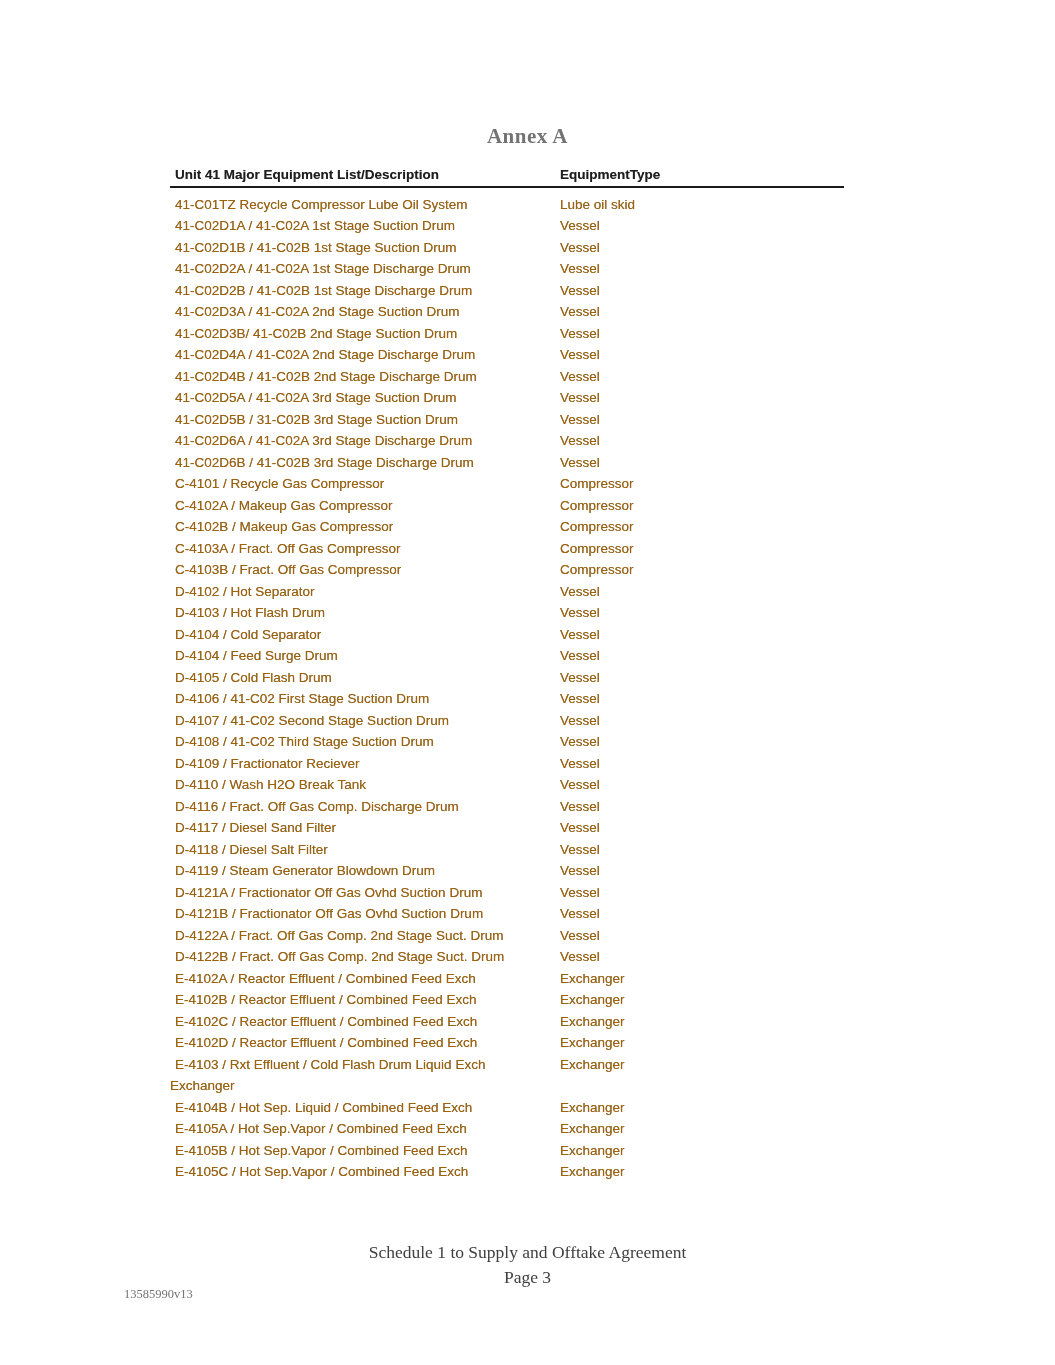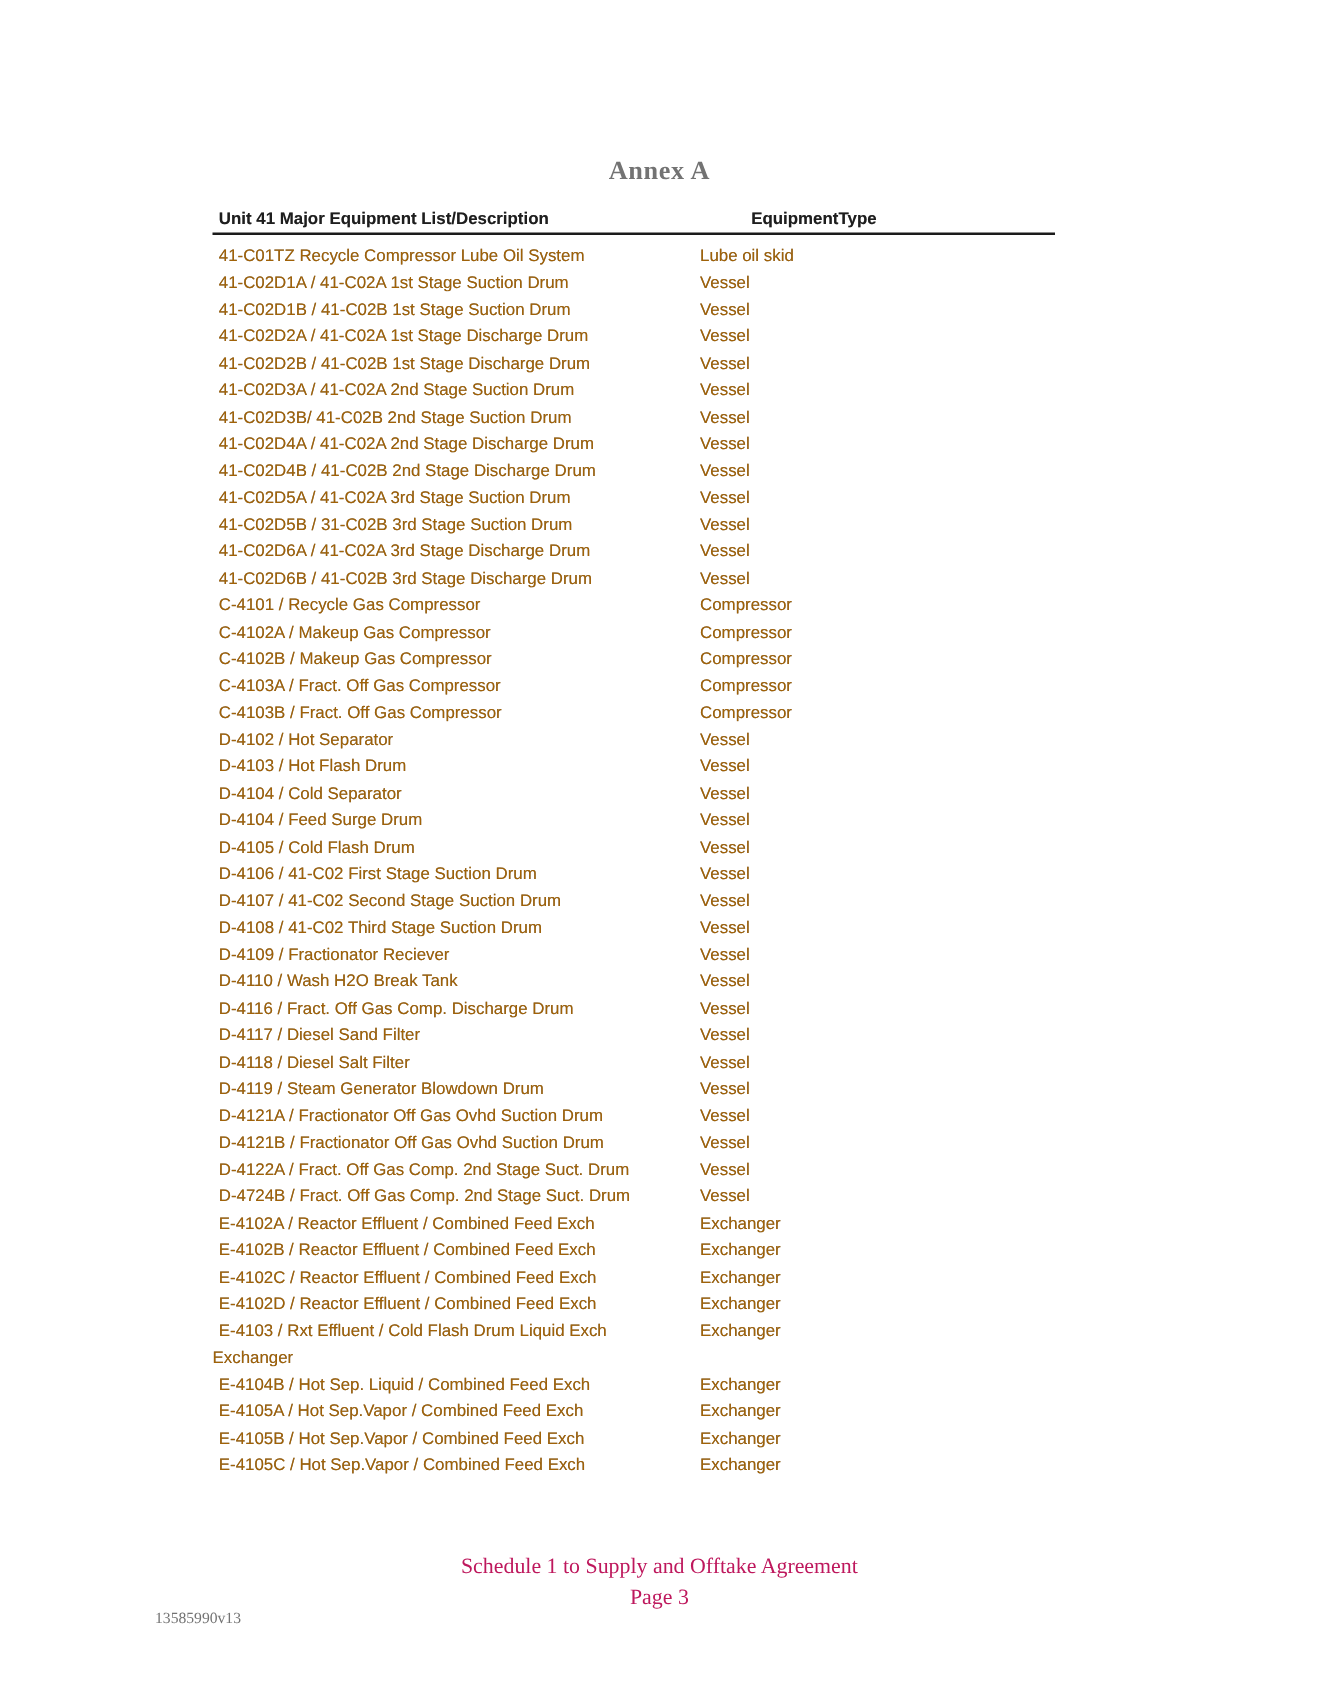--- a/index.html
+++ b/index.html
@@ -26,38 +26,37 @@
     position:absolute;left:170px;top:167px;width:674px;
     font-size:13.5px;
     text-shadow:0 0 0.4px rgba(45,45,45,0.55);
   }
   .thead{
     display:flex;
     font-weight:700;
     color:#1e1e1e;
     padding-bottom:4px;
     border-bottom:2.5px solid #1b1b1b;
-    gap:41px;
   }
   .cell{white-space:nowrap;overflow:hidden;}
   .c1{width:390px;padding-left:5px;box-sizing:border-box;flex:0 0 390px;}
   .c2{flex:1;}
   .tbody{padding-top:2px;}
   .trow{
     display:flex;
     height:21.5px;
     align-items:flex-end;
     color:#a16207;
   }
   .footer{
     position:absolute;top:1240px;left:0;width:1055px;
     text-align:center;
     font-family:"Liberation Serif",serif;
     font-size:17.5px;
-    color:#be185d;
+    color:#404040;
     line-height:25px;
   }
   .docnum{
     position:absolute;left:124px;top:1287px;
     font-family:"Liberation Serif",serif;
     font-size:12.5px;
     color:#737373;
   }
 </style>
 </head>
@@ -207,21 +206,21 @@
         </div>
         <div class="trow">
           <div class="cell c1">D-4121B / Fractionator Off Gas Ovhd Suction Drum</div>
           <div class="cell c2">Vessel</div>
         </div>
         <div class="trow">
           <div class="cell c1">D-4122A / Fract. Off Gas Comp. 2nd Stage Suct. Drum</div>
           <div class="cell c2">Vessel</div>
         </div>
         <div class="trow">
-          <div class="cell c1">D-4724B / Fract. Off Gas Comp. 2nd Stage Suct. Drum</div>
+          <div class="cell c1">D-4122B / Fract. Off Gas Comp. 2nd Stage Suct. Drum</div>
           <div class="cell c2">Vessel</div>
         </div>
         <div class="trow">
           <div class="cell c1">E-4102A / Reactor Effluent / Combined Feed Exch</div>
           <div class="cell c2">Exchanger</div>
         </div>
         <div class="trow">
           <div class="cell c1">E-4102B / Reactor Effluent / Combined Feed Exch</div>
           <div class="cell c2">Exchanger</div>
         </div>

